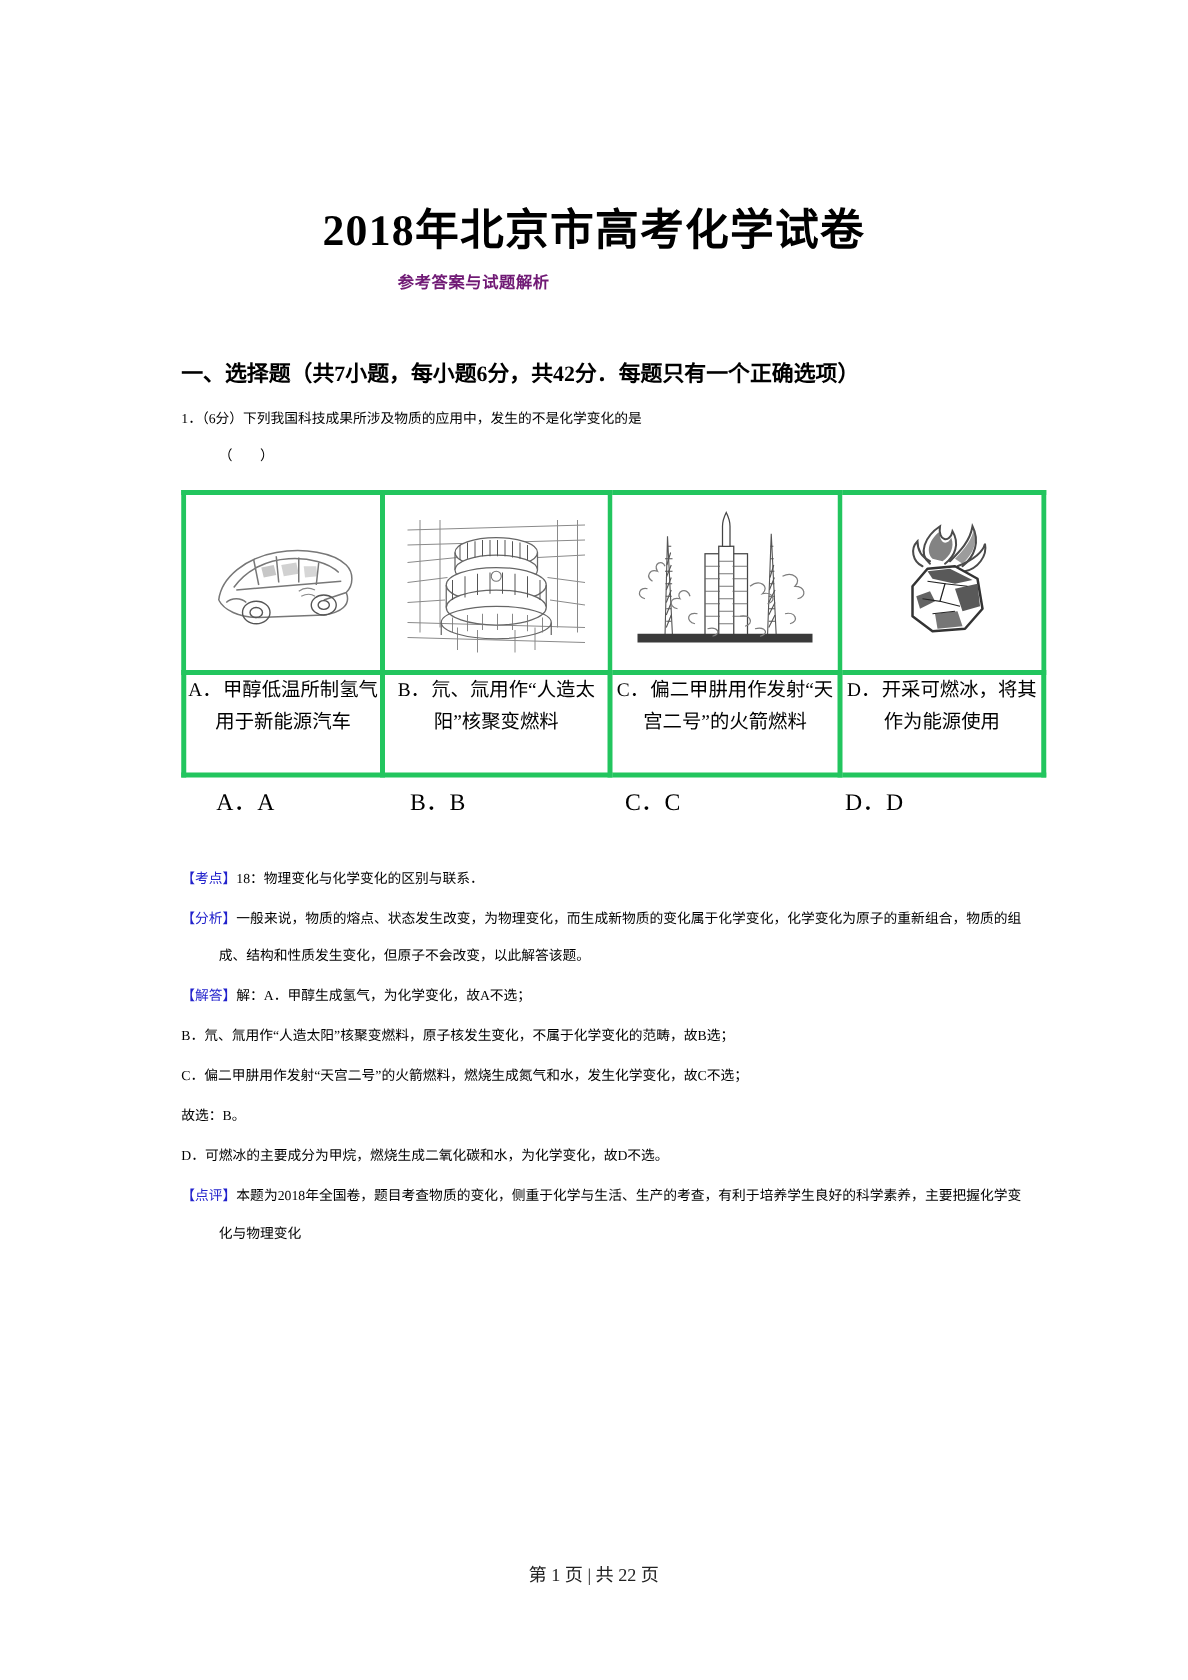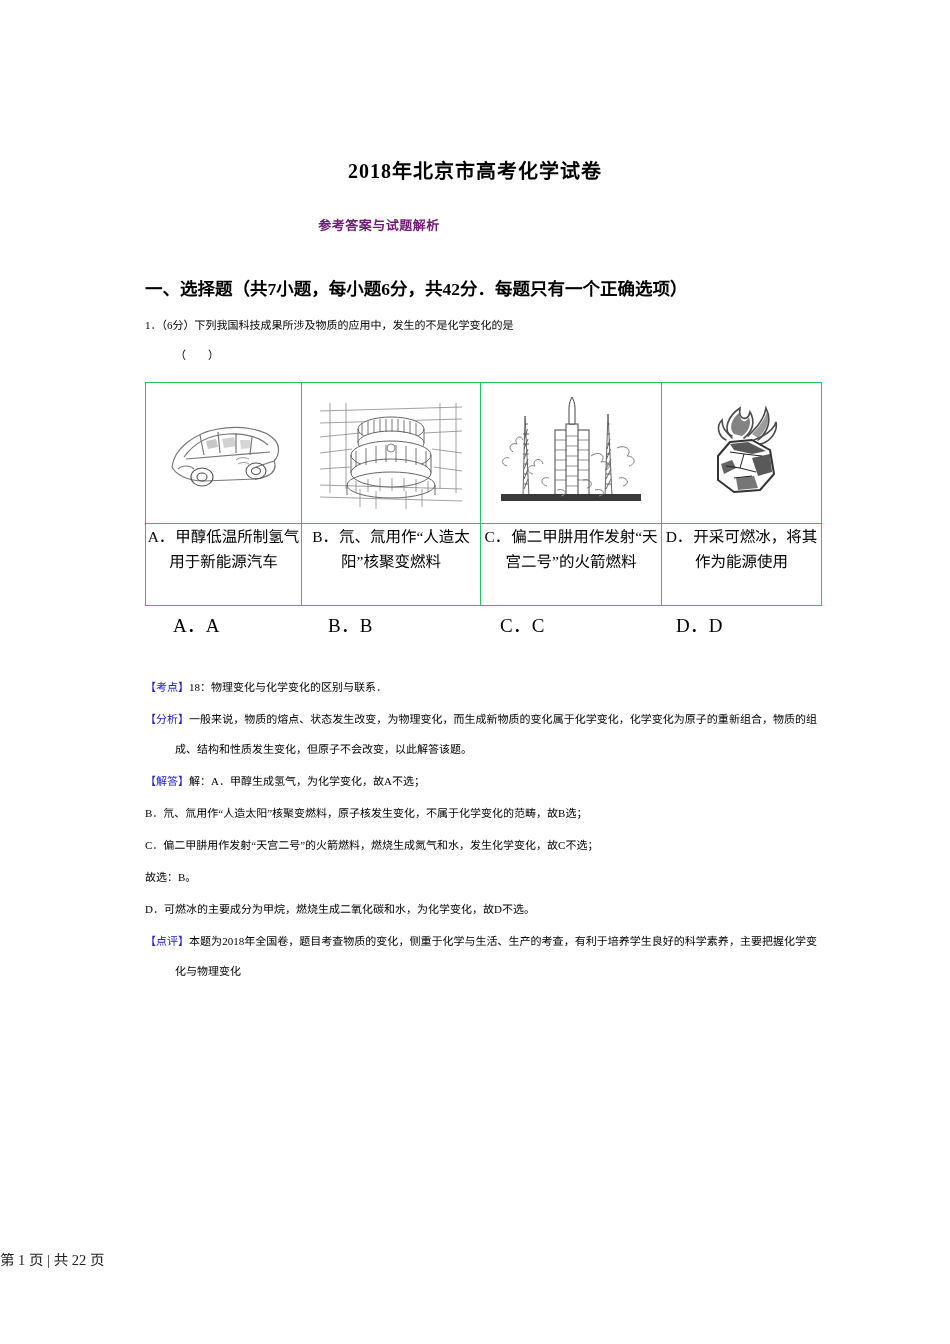--- a/index.html
+++ b/index.html
@@ -25,41 +25,41 @@
   }
 
   
   .doc-title {
     position: absolute;
     left: 0; top: 155px;
     width: 950px;
     text-align: center;
     font-family: "Liberation Serif", "DejaVu Serif", serif;
     font-weight: bold;
-    font-size: 20px;
+    font-size: 35px;
     letter-spacing: 1px;
     color: #000;
   }
   .doc-subtitle {
     position: absolute;
     left: 0; top: 215px;
     width: 758px;
     text-align: center;
     font-family: "Liberation Sans", "DejaVu Sans", sans-serif;
     font-weight: bold;
     font-size: 13px;
     letter-spacing: 0.5px;
     color: #701a75;
   }
 
   
   .content {
     position: absolute;
     left: 145px;
-    top: 274px;
+    top: 284px;
     width: 672px;
   }
 
   .section-heading {
     font-size: 17.5px;
     font-weight: bold;
     line-height: 30px;
     margin: 0 0 6px 0;
     letter-spacing: 0px;
   }
@@ -76,21 +76,21 @@
   }
 
   
   .opt-table {
     margin-top: 12px;
     border-collapse: collapse;
     width: 672px;
     table-layout: fixed;
   }
   .opt-table td {
-    border: 1px solid #22c55e;
+    border: 4px solid #22c55e;
     vertical-align: top;
     padding: 0;
     text-align: center;
   }
   .opt-table .col-a { width: 155px; }
   .opt-table .col-b { width: 178px; }
   .opt-table .col-c { width: 180px; }
   .opt-table .col-d { width: 159px; }
 
   .fig-cell {
@@ -159,21 +159,21 @@
     color: #2222cc;
     font-weight: normal;
   }
 
   
   .footer {
     position: absolute;
     left: 0;
     top: 1248px;
     width: 950px;
-    text-align: left;
+    text-align: center;
     font-size: 14.5px;
     color: #222;
   }
 </style>
 </head>
 <body>
 
 <div class="page">
 
   <div class="doc-title">2018年北京市高考化学试卷</div>

